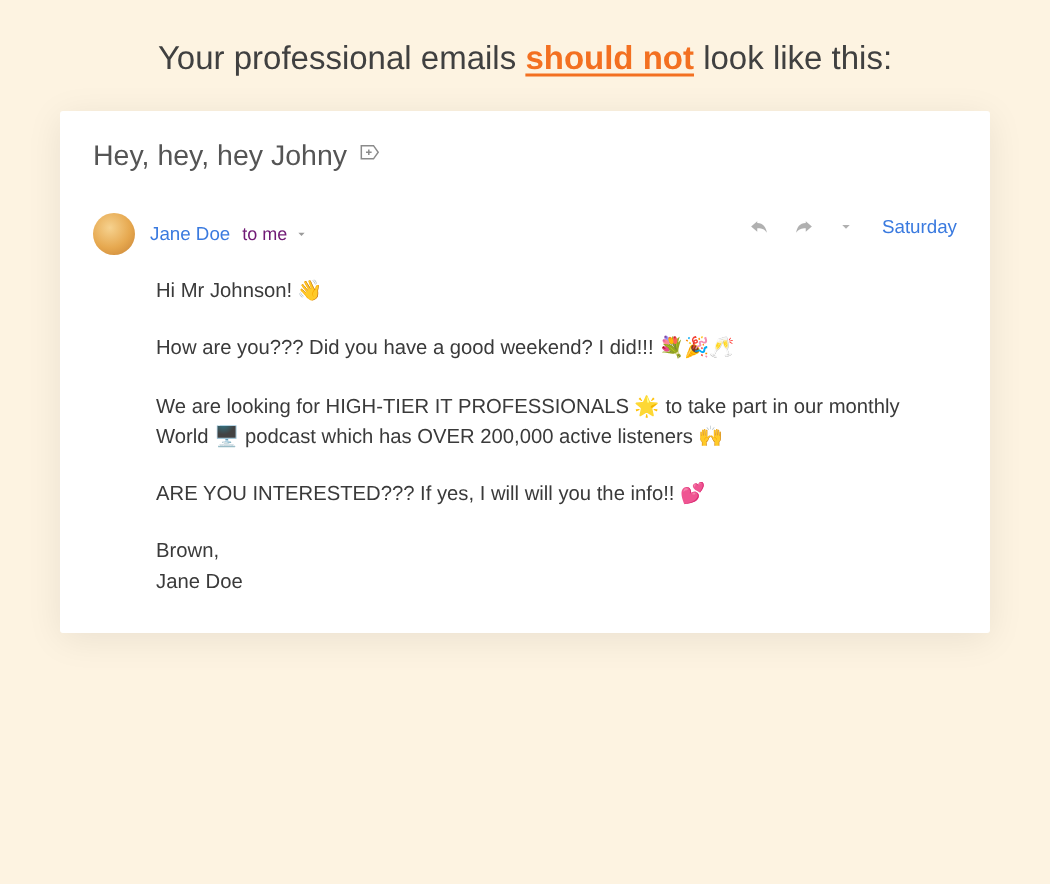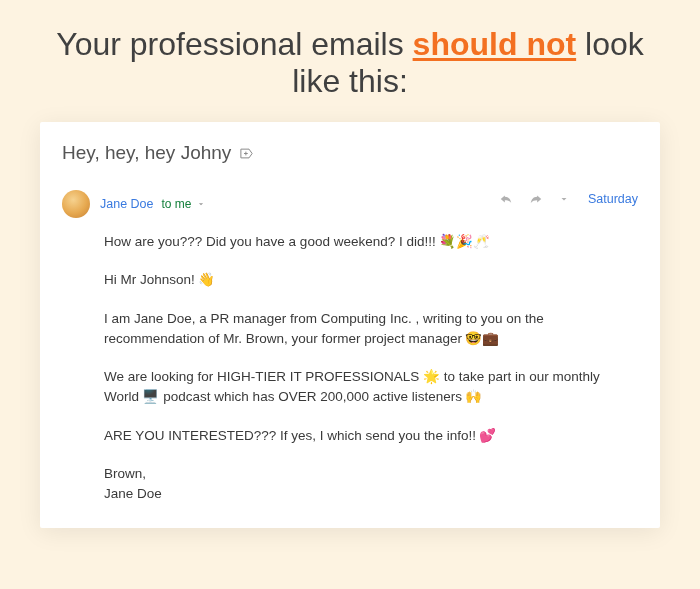--- a/index.html
+++ b/index.html
@@ -7,41 +7,41 @@
     font-family: 'Segoe UI', -apple-system, BlinkMacSystemFont, sans-serif;
     background: #fdf3e1;
     width: 700px;
     height: 589px;
     overflow: hidden;
   }
   .page {
     padding: 26px 40px 40px 40px;
   }
   .page-title {
-    font-size: 32px;
+    font-size: 22px;
     font-weight: 300;
     color: #404040;
     text-align: center;
     margin-bottom: 22px;
   }
   .page-title .em {
     color: #f37021;
     font-weight: 700;
     text-decoration: underline;
     text-underline-offset: 3px;
   }
   .email-card {
     background: #fff;
     box-shadow: 0 4px 24px rgba(0,0,0,0.08);
     padding: 20px 22px 24px 22px;
     border-radius: 2px;
   }
   .subject-row {
     display: flex;
-    align-items: center;
+    align-items: flex-start;
     gap: 8px;
     margin-bottom: 26px;
   }
   .subject {
     font-size: 19px;
     font-weight: 300;
     color: #555;
   }
   .label-icon {
     color: #8b8b8b;
@@ -61,21 +61,21 @@
     margin-right: 10px;
     flex-shrink: 0;
   }
   .sender-name {
     color: #3a7adf;
     font-size: 12.5px;
     font-weight: 400;
     margin-right: 8px;
   }
   .to-me {
-    color: #15803d;
+    color: #701a75;
     font-size: 12px;
     margin-right: 4px;
   }
   .dropdown-caret {
     color: #9a9a9a;
     display: inline-flex;
   }
   .actions {
     position: absolute;
     right: 0;
@@ -148,25 +148,24 @@
         <span class="action-icon">
           <svg width="12" height="12" viewBox="0 0 24 24" fill="currentColor">
               <path d="M7 10l5 5 5-5z"></path>
             </svg>
         </span>
         <span class="timestamp">Saturday</span>
       </div>
     </div>
 
     <div class="body">
+      <p>Hi Mr Johnson! 👋</p>
       <p>How are you??? Did you have a good weekend? I did!!! 💐🎉🥂</p>
-      <p>Hi Mr Johnson! 👋</p>
-      <p>I am Jane Doe, a PR manager from Computing Inc. , writing to you on the recommendation of Mr. Brown, your former project manager 🤓💼</p>
       <p>We are looking for HIGH-TIER IT PROFESSIONALS 🌟 to take part in our monthly World 🖥️ podcast which has OVER 200,000 active listeners 🙌</p>
-      <p>ARE YOU INTERESTED??? If yes, I which send you the info!! 💕</p>
+      <p>ARE YOU INTERESTED??? If yes, I will will you the info!! 💕</p>
       <p>
         <span class="sig-line">Brown,</span><br>
         <span class="sig-line">Jane Doe</span>
       </p>
     </div>
 
   </div>
 </div>
 
 </body></html>

